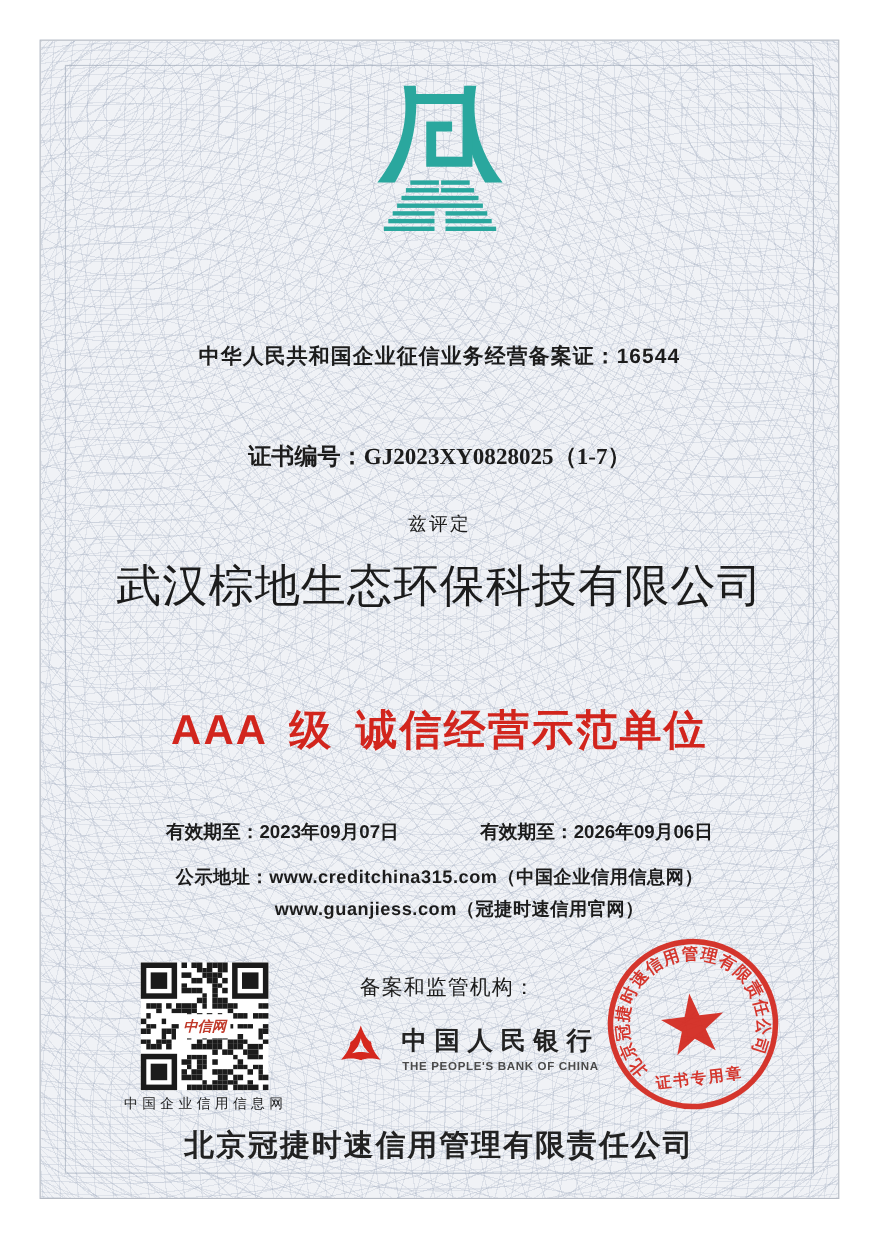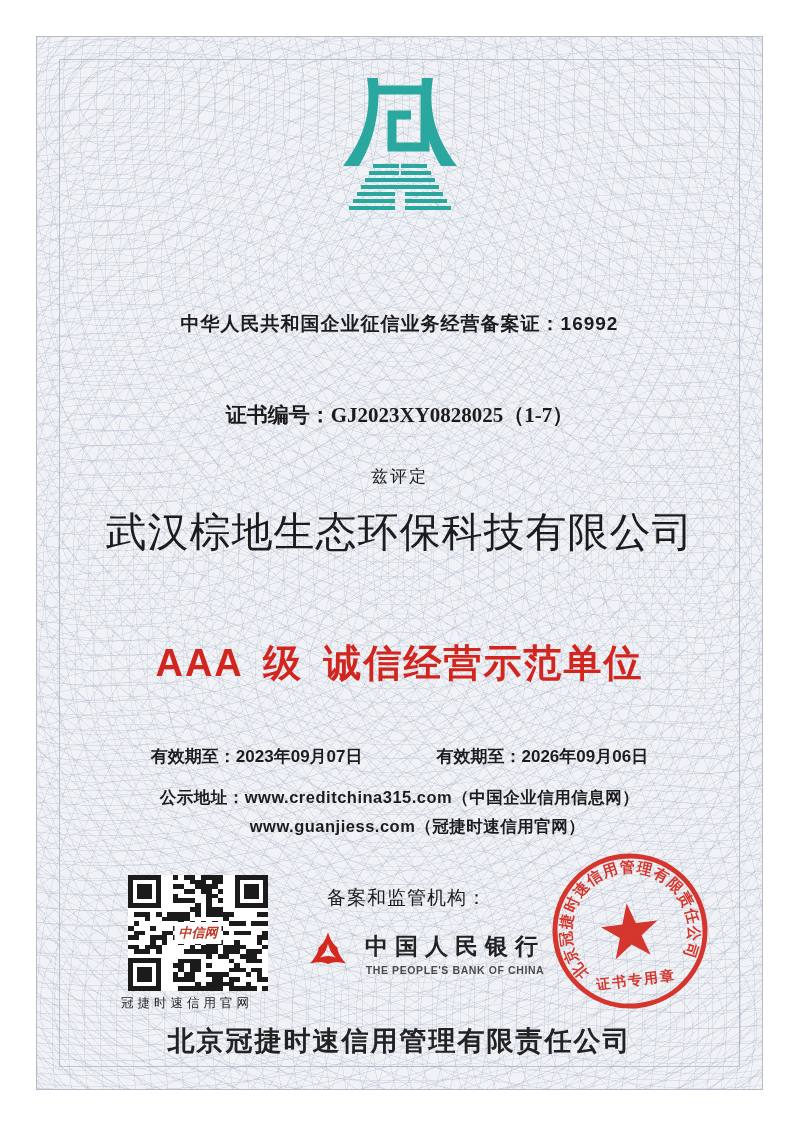--- a/index.html
+++ b/index.html
@@ -35,21 +35,21 @@
   .assess{top:428px;font-size:17px;font-family:"Liberation Serif",serif;letter-spacing:2px;}
   .company{top:468px;font-size:41px;font-family:"Liberation Serif",serif;letter-spacing:1px;}
   .award{top:601px;font-size:38px;font-weight:800;color:#d2251d;letter-spacing:2px;word-spacing:8px;}
   .dates{top:708px;font-size:17px;font-weight:700;display:flex;justify-content:center;gap:74px;}
   .publicity{top:750px;}
   .publicity .wrap{display:inline-block;text-align:left;}
   .publicity .l1{font-size:16.5px;font-weight:700;letter-spacing:.5px;}
   .publicity .l2{font-size:16.5px;font-weight:700;letter-spacing:.5px;margin-left:90px;margin-top:7px;}
 
   
-  .qr-box{position:absolute;left:91px;top:838px;width:116px;height:116px;background:#fff;padding-left:24px;}
+  .qr-box{position:absolute;left:91px;top:838px;width:116px;height:116px;background:#fff;}
   .qr-modules{position:absolute;inset:0;display:grid;grid-template-columns:repeat(25,1fr);grid-template-rows:repeat(25,1fr);}
   .qr-finder{position:absolute;width:33px;height:33px;border:5px solid #1b1b1b;background:#fff;box-sizing:border-box;}
   .qr-finder::after{content:"";position:absolute;inset:4px;background:#1b1b1b;}
   .qr-f-tl{left:0;top:0;} .qr-f-tr{right:0;top:0;} .qr-f-bl{left:0;bottom:0;}
   .qr-center{
     position:absolute;left:50%;top:50%;transform:translate(-50%,-50%);
     background:#fff;padding:2px 4px;color:#c03a2b;font-family:"Liberation Serif",serif;
     font-style:italic;font-weight:700;font-size:13px;white-space:nowrap;
   }
   .qr-caption{position:absolute;left:20px;top:958px;width:260px;text-align:center;
@@ -86,21 +86,21 @@
           <rect x="90" y="116" width="38" height="4"></rect>
         <rect x="38" y="123" width="42" height="4"></rect>
           <rect x="90" y="123" width="42" height="4"></rect>
         <rect x="34" y="130" width="46" height="4"></rect>
           <rect x="90" y="130" width="46" height="4"></rect>
       </g>
       <path d="M61,14 H110 V71 H77 V39 H96" fill="none" stroke="#2aa79e" stroke-width="9"></path>
     </svg>
   </div>
 
-  <div class="abs subtitle">中华人民共和国企业征信业务经营备案证：16992</div>
+  <div class="abs subtitle">中华人民共和国企业征信业务经营备案证：16544</div>
   <div class="abs cert-no">证书编号：GJ2023XY0828025（1-7）</div>
   <div class="abs assess">兹评定</div>
   <div class="abs company">武汉棕地生态环保科技有限公司</div>
   <div class="abs award">AAA 级 诚信经营示范单位</div>
 
   <div class="abs dates">
     <span>有效期至：2023年09月07日</span>
     <span>有效期至：2026年09月06日</span>
   </div>
 
@@ -545,21 +545,21 @@
         <div style="grid-area: 25 / 22; background: rgb(27, 27, 27);"></div>
         <div style="grid-area: 25 / 23; background: rgb(27, 27, 27);"></div>
         <div style="grid-area: 25 / 24;"></div>
         <div style="grid-area: 25 / 25; background: rgb(27, 27, 27);"></div>
       </div>
     <div class="qr-finder qr-f-tl"></div>
     <div class="qr-finder qr-f-tr"></div>
     <div class="qr-finder qr-f-bl"></div>
     <div class="qr-center">中信网</div>
   </div>
-  <div class="qr-caption">冠捷时速信用官网</div>
+  <div class="qr-caption">中国企业信用信息网</div>
 
   <div class="regulator">备案和监管机构：</div>
 
   <div class="bank-row">
     <svg width="46" height="46" viewBox="-30 -30 60 60">
       <g fill="#d5281e">
         <path transform="rotate(0)" d="M0,-27 C3,-18 6,-12 13,-6 L5,0 C2,-5 1,-8 0,-12 C-1,-8 -2,-5 -5,0 L-13,-6 C-6,-12 -3,-18 0,-27 Z"></path>
         <path transform="rotate(120)" d="M0,-27 C3,-18 6,-12 13,-6 L5,0 C2,-5 1,-8 0,-12 C-1,-8 -2,-5 -5,0 L-13,-6 C-6,-12 -3,-18 0,-27 Z"></path>
         <path transform="rotate(240)" d="M0,-27 C3,-18 6,-12 13,-6 L5,0 C2,-5 1,-8 0,-12 C-1,-8 -2,-5 -5,0 L-13,-6 C-6,-12 -3,-18 0,-27 Z"></path>
       </g>

